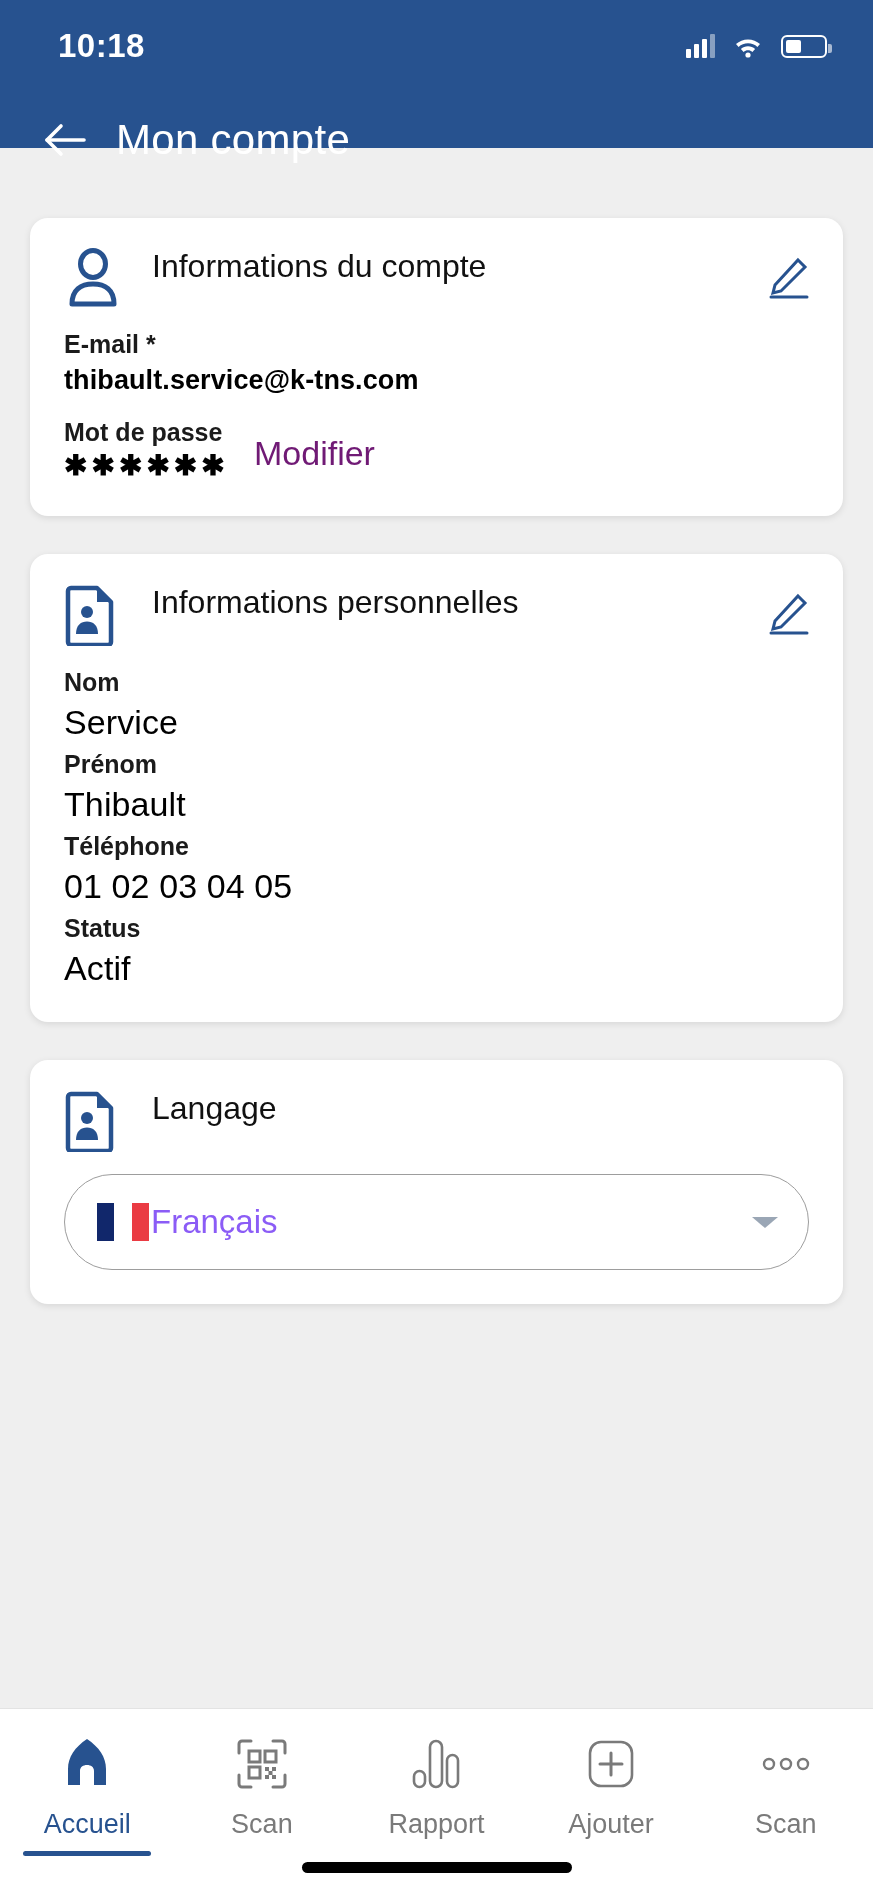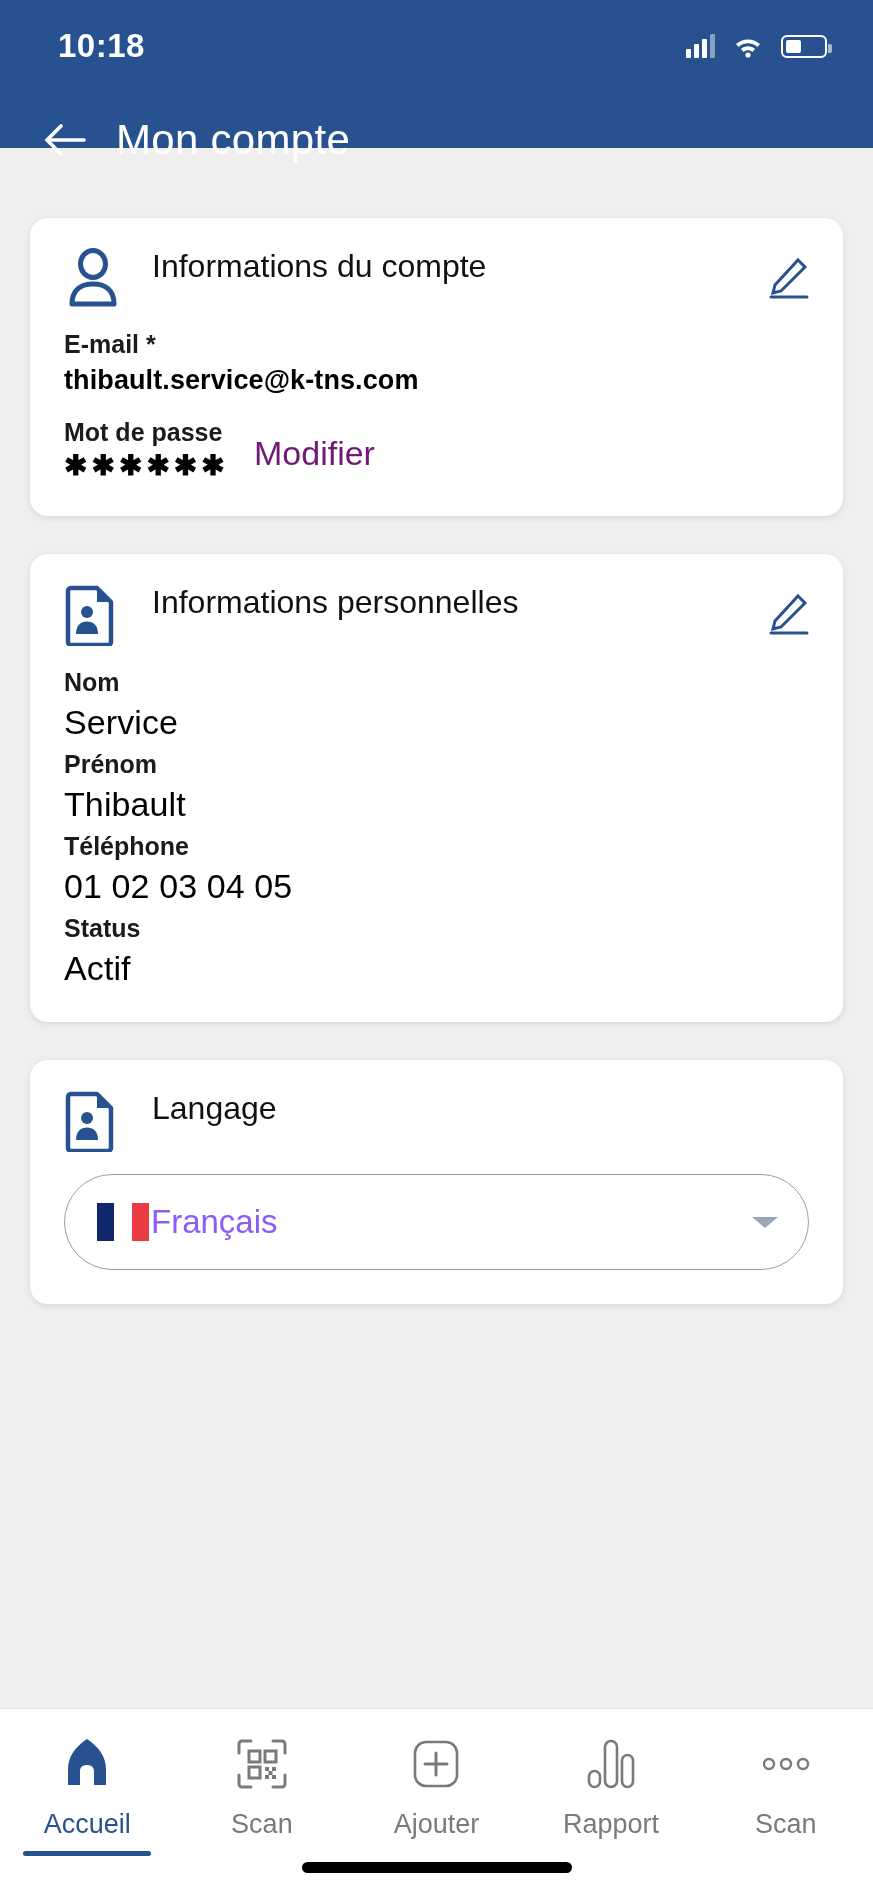--- a/index.html
+++ b/index.html
@@ -406,37 +406,37 @@
             <rect x="39" y="40" width="4" height="4"></rect>
         </g>
       </svg>
     </span>
     <span class="nav-label">Scan</span>
   </div>
 
   <div class="nav-item">
     <span class="nav-ico">
       <svg width="58" height="58" viewBox="0 0 58 58">
+        <rect x="7" y="36" width="11" height="16" rx="5.5" fill="none" stroke="#7A7A7A" stroke-width="2.6"></rect>
+        <rect x="23" y="6" width="12" height="46" rx="6" fill="none" stroke="#7A7A7A" stroke-width="2.6"></rect>
+        <rect x="40" y="20" width="11" height="32" rx="5.5" fill="none" stroke="#7A7A7A" stroke-width="2.6"></rect>
+      </svg>
+    </span>
+    <span class="nav-label">Rapport</span>
+  </div>
+
+  <div class="nav-item">
+    <span class="nav-ico">
+      <svg width="58" height="58" viewBox="0 0 58 58">
         <rect x="8" y="7" width="42" height="44" rx="11" fill="none" stroke="#7A7A7A" stroke-width="2.6"></rect>
         <line x1="29" y1="18" x2="29" y2="40" stroke="#7A7A7A" stroke-width="3" stroke-linecap="round"></line>
         <line x1="18" y1="29" x2="40" y2="29" stroke="#7A7A7A" stroke-width="3" stroke-linecap="round"></line>
       </svg>
     </span>
     <span class="nav-label">Ajouter</span>
-  </div>
-
-  <div class="nav-item">
-    <span class="nav-ico">
-      <svg width="58" height="58" viewBox="0 0 58 58">
-        <rect x="7" y="36" width="11" height="16" rx="5.5" fill="none" stroke="#7A7A7A" stroke-width="2.6"></rect>
-        <rect x="23" y="6" width="12" height="46" rx="6" fill="none" stroke="#7A7A7A" stroke-width="2.6"></rect>
-        <rect x="40" y="20" width="11" height="32" rx="5.5" fill="none" stroke="#7A7A7A" stroke-width="2.6"></rect>
-      </svg>
-    </span>
-    <span class="nav-label">Rapport</span>
   </div>
 
   <div class="nav-item">
     <span class="nav-ico">
       <svg width="58" height="58" viewBox="0 0 58 58">
         <circle cx="12" cy="29" r="5" fill="none" stroke="#7A7A7A" stroke-width="2.4"></circle>
         <circle cx="29" cy="29" r="5" fill="none" stroke="#7A7A7A" stroke-width="2.4"></circle>
         <circle cx="46" cy="29" r="5" fill="none" stroke="#7A7A7A" stroke-width="2.4"></circle>
       </svg>
     </span>

